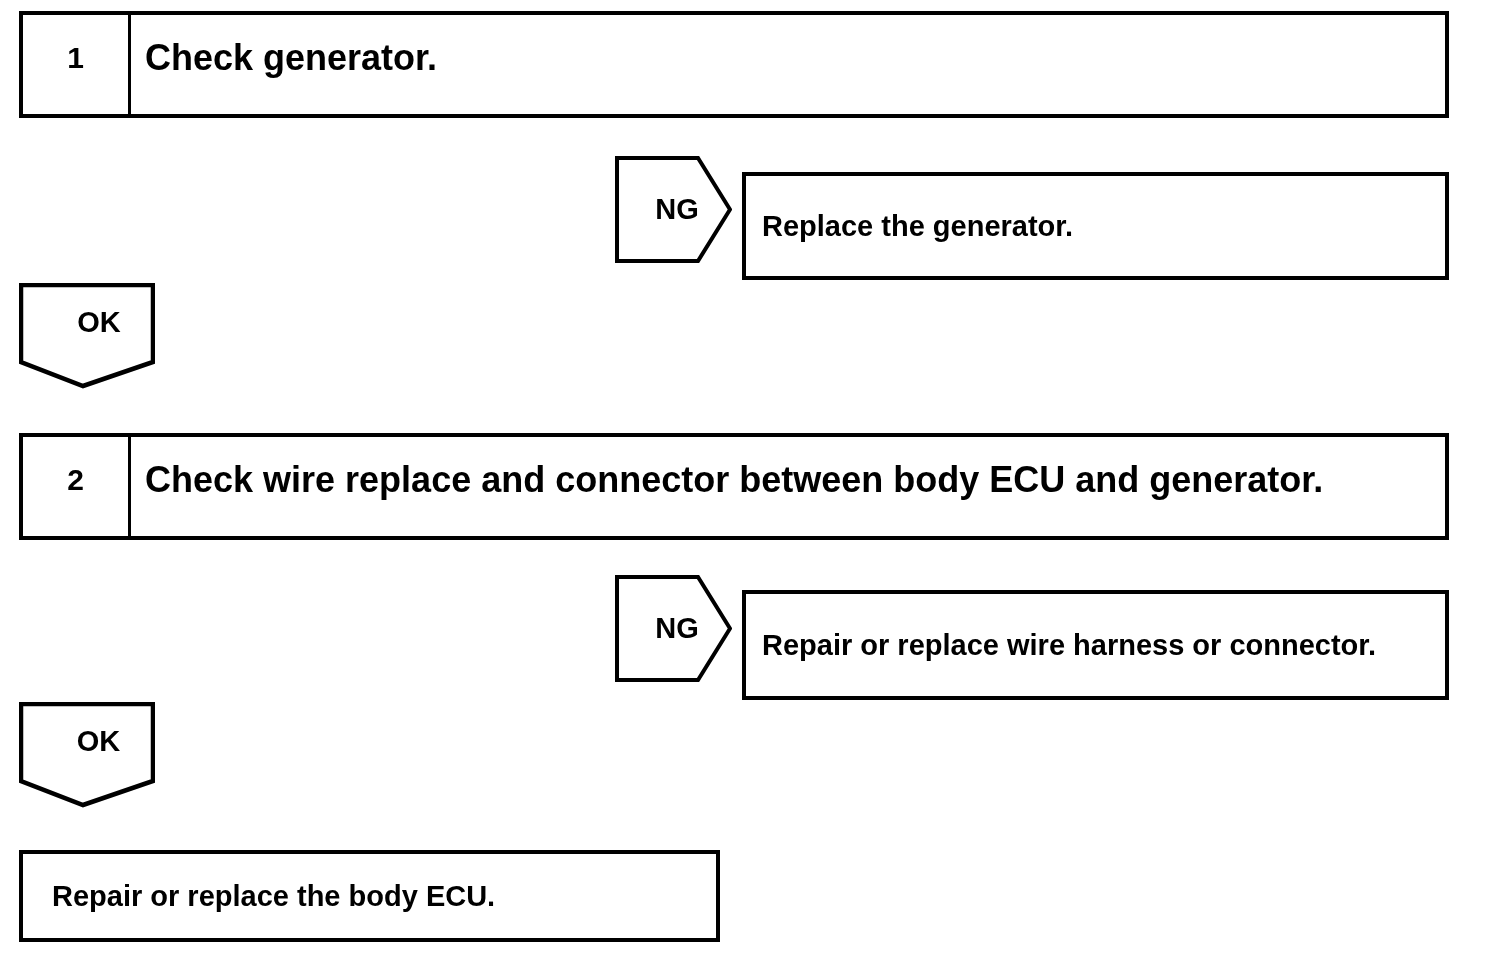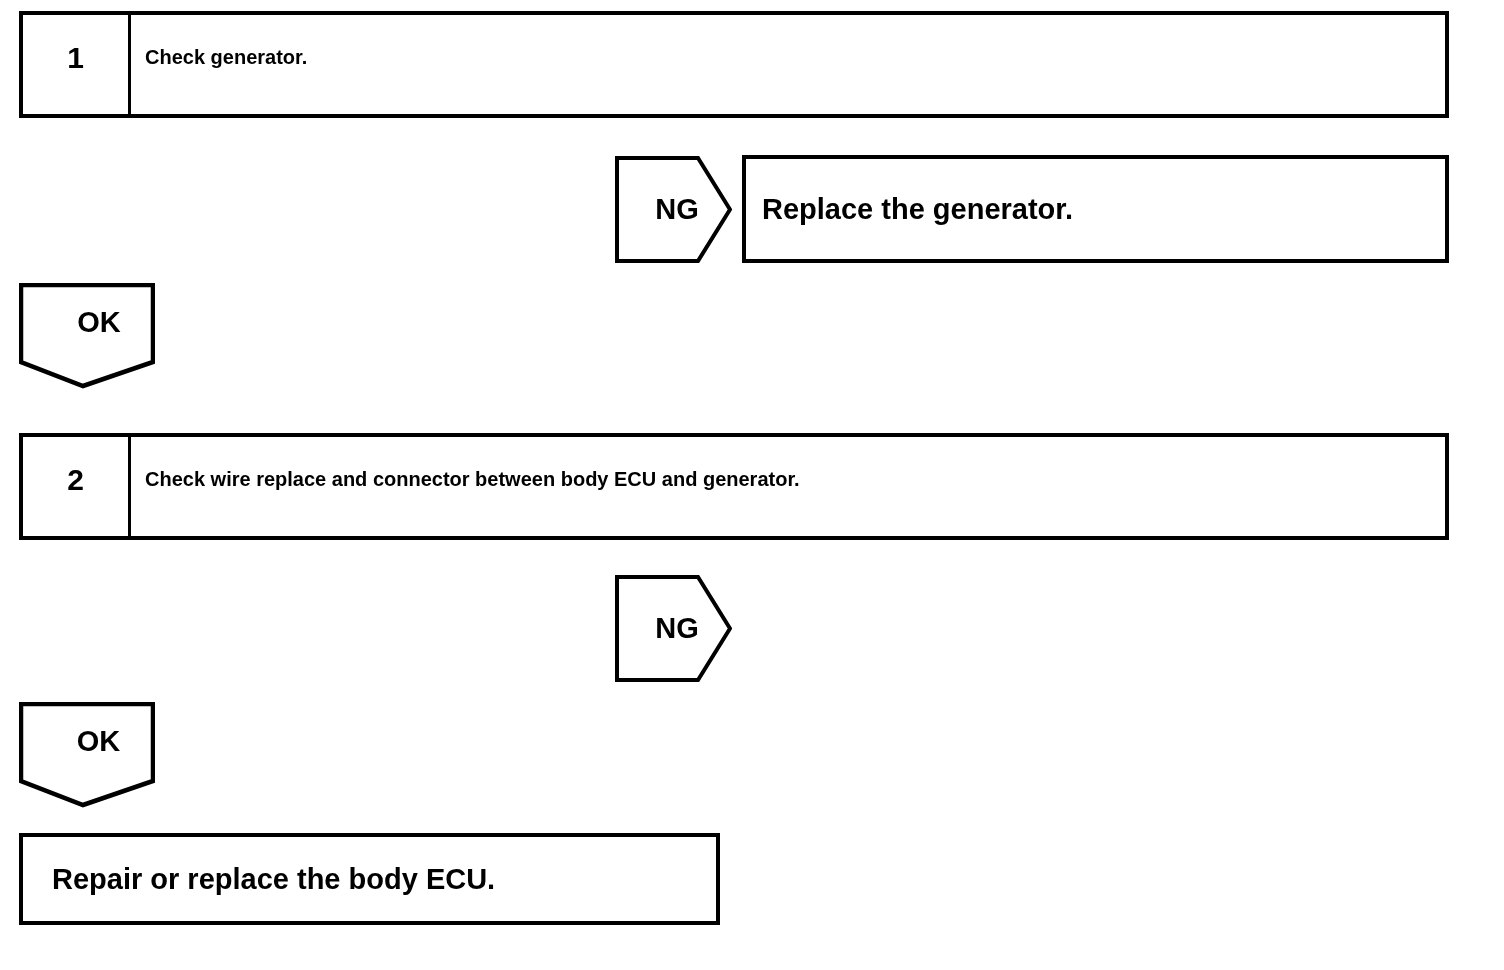--- a/index.html
+++ b/index.html
@@ -41,34 +41,35 @@
     font-size: 30px;
     padding-bottom: 14px;
   }
   .steplabel {
     flex: 1;
     display: flex;
     align-items: center;
     padding-left: 14px;
     padding-bottom: 14px;
     font-weight: bold;
-    font-size: 20px;
+    font-size: 36px;
     white-space: nowrap;
   }
   
   .resultbox {
     position: absolute;
     border: 4px solid #000000;
     box-sizing: border-box;
     display: flex;
     align-items: center;
     font-weight: bold;
     font-size: 29px;
     background: #ffffff;
     white-space: nowrap;
+    margin-top: 17px;
   }
   
   .shape {
     position: absolute;
   }
   .shape svg {
     display: block;
   }
   .shape-label {
     position: absolute;
@@ -114,20 +115,23 @@
     <div class="steplabel">Check wire replace and connector between body ECU and generator.</div>
   </div>
 
   <div class="shape" style="left:615px;top:575px;">
     <svg width="117" height="107" viewBox="0 0 117 107">
       <polygon points="2,2 83,2 115,53.5 83,105 2,105" fill="#ffffff" stroke="#000000" stroke-width="4" stroke-linejoin="miter"></polygon>
     </svg>
   </div>
   <div class="shape-label" style="left:615px;top:575px;width:100px;height:107px;">NG</div>
 
+  <div class="resultbox" style="left:742px;top:573px;width:707px;height:110px;padding-left:16px;">
+    <span>Repair or replace wire harness or connector.</span>
+  </div>
 
   <div class="shape" style="left:19px;top:702px;">
     <svg width="136" height="106" viewBox="0 0 136 106">
       <polygon points="2,2 134,2 134,79 64,103 2,79" fill="#ffffff" stroke="#000000" stroke-width="4.5" stroke-linejoin="miter"></polygon>
     </svg>
   </div>
   <div class="shape-label" style="left:19px;top:702px;width:135px;height:79px;">OK</div>
 
   <div class="resultbox" style="left:19px;top:833px;width:701px;height:92px;padding-left:29px;">
     <span>Repair or replace the body ECU.</span>

